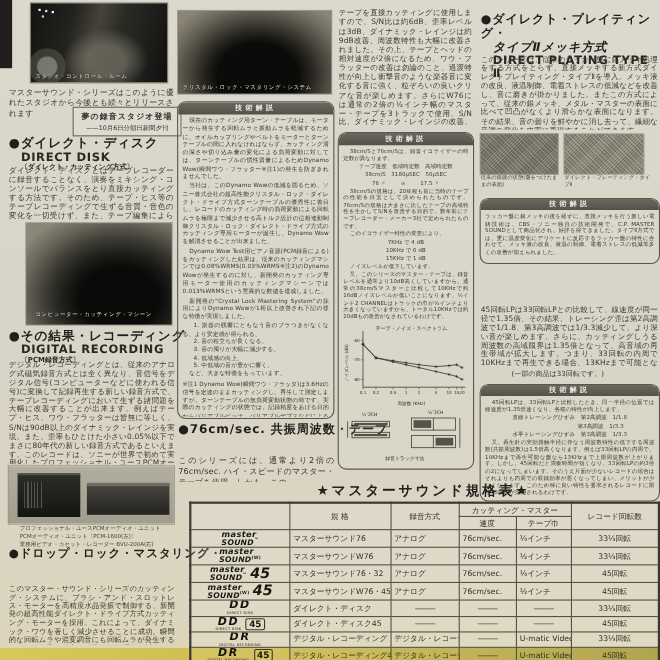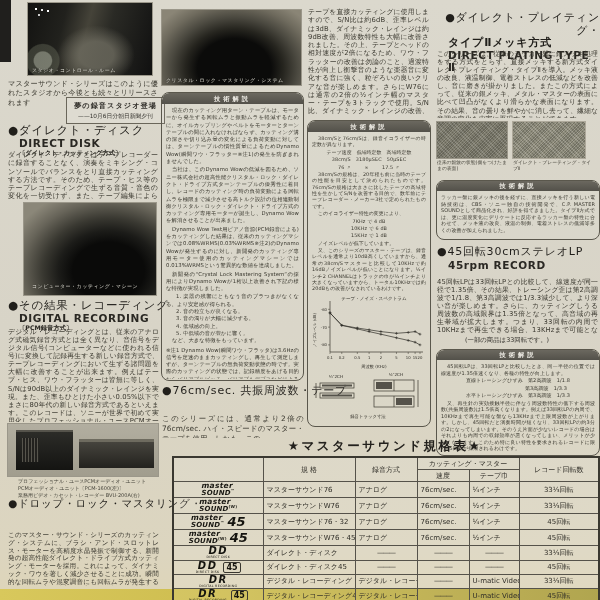--- a/index.html
+++ b/index.html
@@ -23,22 +23,22 @@
      radial-gradient(ellipse at 52% 78%, #0b0b0a 0 36%, #26251f 48%, #4b4940 62%, #6e6a5d 76%, #8a8576 90%),
      linear-gradient(180deg,#57544a,#2e2d27);}
   #photo-pcm{background:linear-gradient(180deg,#b2aea0,#a19d8e);}
   #photo-pcm .pcm-a{position:absolute;left:5%;top:12%;width:38%;height:76%;background:linear-gradient(180deg,#2d2d29,#141412);box-shadow:inset 0 2px 0 #55534b;}
   #photo-pcm .pcm-a .grille{position:absolute;left:12%;top:20%;width:30%;height:60%;background:repeating-linear-gradient(90deg,#56544c 0 1px,#22211e 1px 3px);}
   #photo-pcm .pcm-b{position:absolute;left:47%;top:28%;width:50%;height:56%;background:linear-gradient(180deg,#4a4841,#23221e);box-shadow:inset 0 3px 0 #6e6b5f;}
   .speckle{background-color:#807e6f;background-image:
      repeating-linear-gradient(45deg, rgba(255,255,255,.14) 0 1px, transparent 1px 3px),
      repeating-linear-gradient(-45deg, rgba(0,0,0,.20) 0 1px, transparent 1px 2px);}
   
-  .sec-jp{font-size:11.5px;font-weight:normal;letter-spacing:.8px;color:#211f1b;line-height:1.15;text-align:right;}
-  .sec-jp2{font-size:11.5px;font-weight:bold;letter-spacing:.8px;color:#211f1b;margin-left:11px;line-height:1.1;}
+  .sec-jp{font-size:11.5px;font-weight:bold;letter-spacing:.8px;color:#211f1b;line-height:1.15;}
+  .sec-jp2{font-size:11.5px;font-weight:bold;letter-spacing:.8px;color:#211f1b;margin-left:11px;line-height:1.1;font-style:italic;}
   .sec-en{font-size:10.5px;font-weight:bold;letter-spacing:.6px;color:#2a2823;margin-left:11px;line-height:1.15;}
   .sec-sub{font-size:6.3px;font-weight:bold;color:#2a2823;margin-left:11px;line-height:1.2;}
   
   .techbox{position:absolute;border:1px solid #5a574c;border-radius:8px;background:rgba(255,255,255,.05);overflow:hidden;}
   .tb-head{height:11px;background:linear-gradient(180deg,#6b685f,#53514a);border-radius:7px 7px 0 0;color:#efede6;
            font-size:6.3px;font-weight:bold;text-align:center;line-height:11px;letter-spacing:3px;}
   .tb-body{padding:3px 4px 2px 4px;font-size:5.3px;line-height:1.38;}
   .tb-body p{margin:0 0 1px 0;text-indent:6px;}
   .tb-body .ctr{text-align:center;text-indent:0;}
   .tb-body .note{text-indent:0;margin-top:2px;}
@@ -251,24 +251,20 @@
   <div class="photo speckle" style="left:437px;top:122px;width:70px;height:36px;"></div>
   <div class="photo speckle" style="left:513px;top:122px;width:72px;height:36px;filter:brightness(1.12);"></div>
   <div class="abs" style="left:437px;top:160px;width:72px;font-size:4.8px;line-height:1.3;color:#46443b;">従来の銀鍍の状態(傷をつけたままの表面)</div>
   <div class="abs" style="left:513px;top:160px;width:82px;font-size:4.8px;line-height:1.3;color:#46443b;">ダイレクト・プレーティング・タイプⅡ</div>
 
   <div class="techbox" style="left:436px;top:180px;width:162px;height:58px;">
     <div class="tb-head" style="height:10px;line-height:10px;">技術解説</div>
     <div class="tb-body jt" style="height:44px;overflow:hidden;font-size:5px;line-height:1.32;">ラッカー盤に銀メッキの後を経ずに、直接メッキを行う新しい電鋳技術は、CBS・ソニー独自の技術開発で、C.P. MASTER SOUNDとして商品化され、好評を得てきました。タイプⅡ方式では、更に温度変化にデリケートに反応するラッカー盤の特性に合わせて、メッキ液の改良、液温の制御、電着ストレスの低減等多くの改善が加えられました。</div>
   </div>
 
-  <div class="abs" style="left:437px;top:246px;">
-    <div class="sec-jp" style="font-size:11px;">●45回転30cmステレオLP</div>
-    <div class="sec-en">45rpm RECORD</div>
-  </div>
   <div class="abs jt" style="left:437px;top:278px;width:161px;height:56px;font-size:6.8px;line-height:1.19;overflow:hidden;">45回転LPは33回転LPとの比較して、線速度が同一径で1.35倍、その結果、トレーシング歪は第2高調波で1/1.8、第3高調波では1/3.3減少して、より深い音が楽しめます。さらに、カッティングしうる周波数の高域限界は1.35倍となって、高音域の再生帯域が拡大します。つまり、33回転の内周で10KHzまで再生できる場合、13KHzまで可能となり高域のピュアでノビのある音が楽しめます。</div>
   <div class="abs" style="left:437px;top:336px;width:161px;font-size:6.4px;margin-left:28px;">(一部の商品は33回転です。)</div>
 
   <div class="techbox" style="left:436px;top:349px;width:162px;height:105px;">
     <div class="tb-head" style="height:10px;line-height:10px;">技術解説</div>
     <div class="tb-body jt" style="height:90px;overflow:hidden;font-size:5px;line-height:1.3;">
       <p>45回転LPは、33回転LPと比較したとき、同一半径の位置では線速度が1.35倍速くなり、各種の特性が向上します。</p>
       <p class="ctr">直線トレーシングひずみ　第2高調波　1/1.8</p>
       <p class="ctr">　　　　　　　　　　　第3高調波　1/3.3</p>
       <p class="ctr">水平トレーシングひずみ　第3高調波　1/3.3</p>

